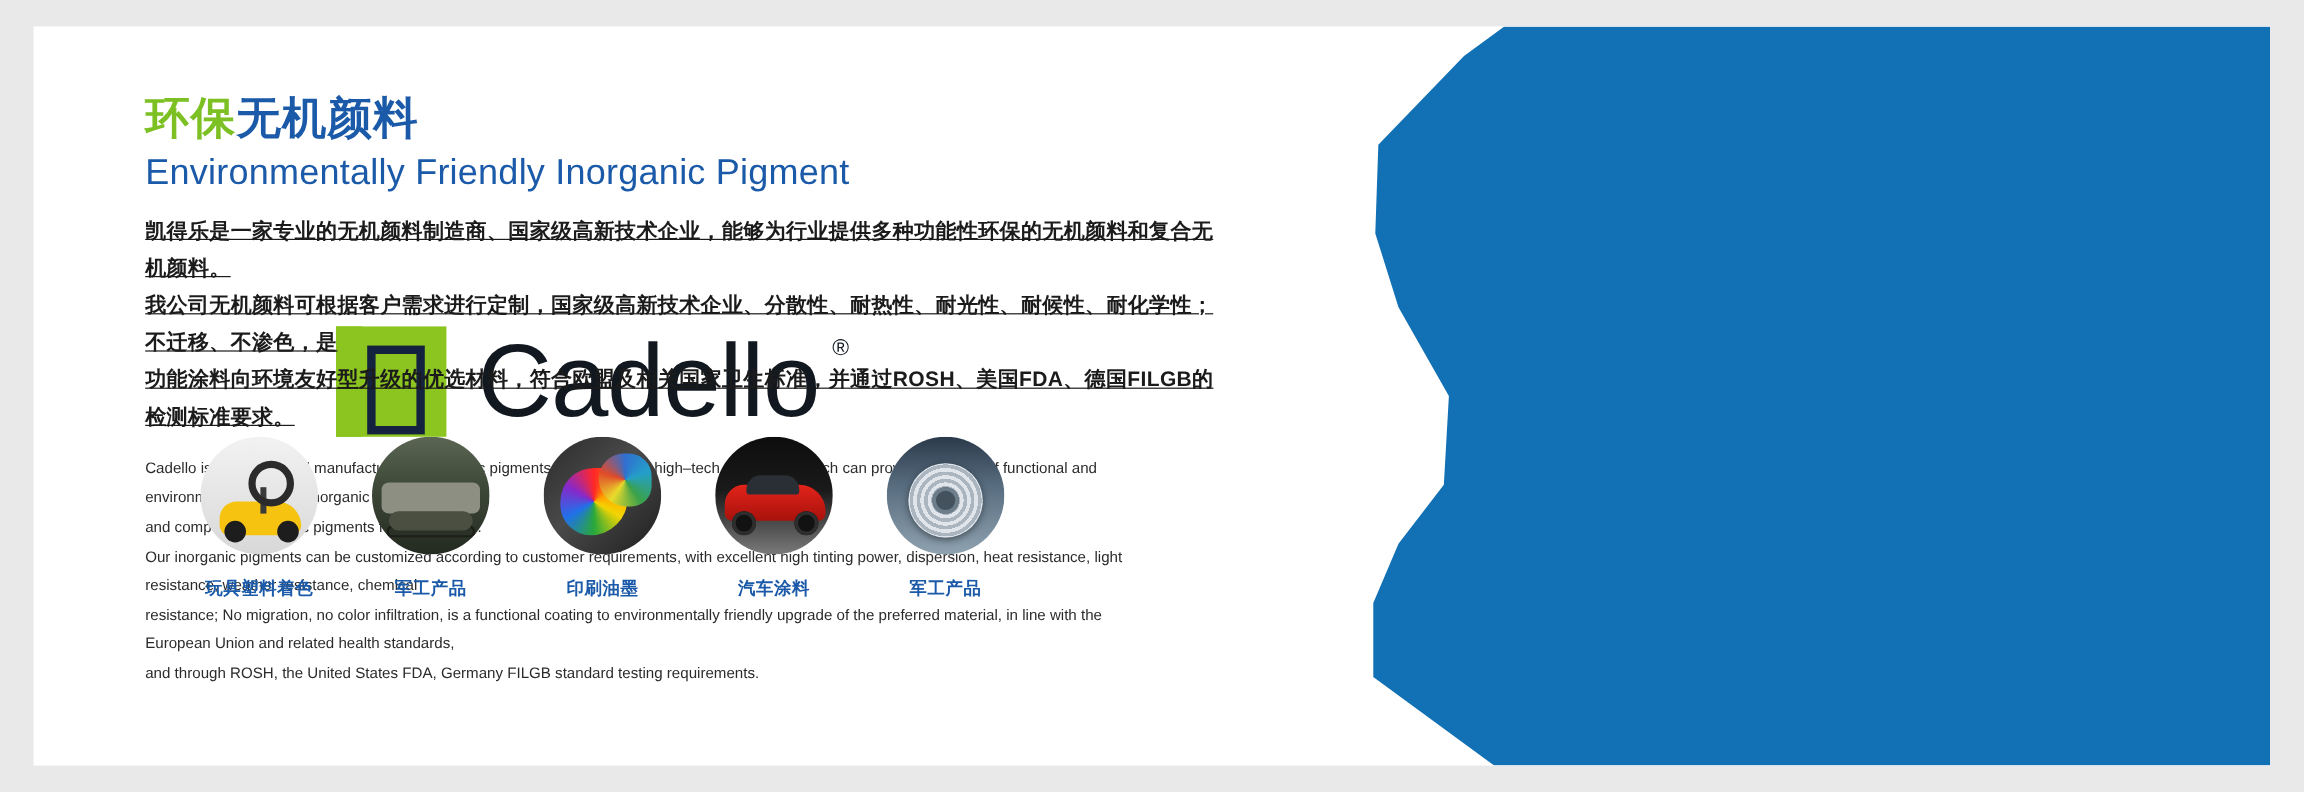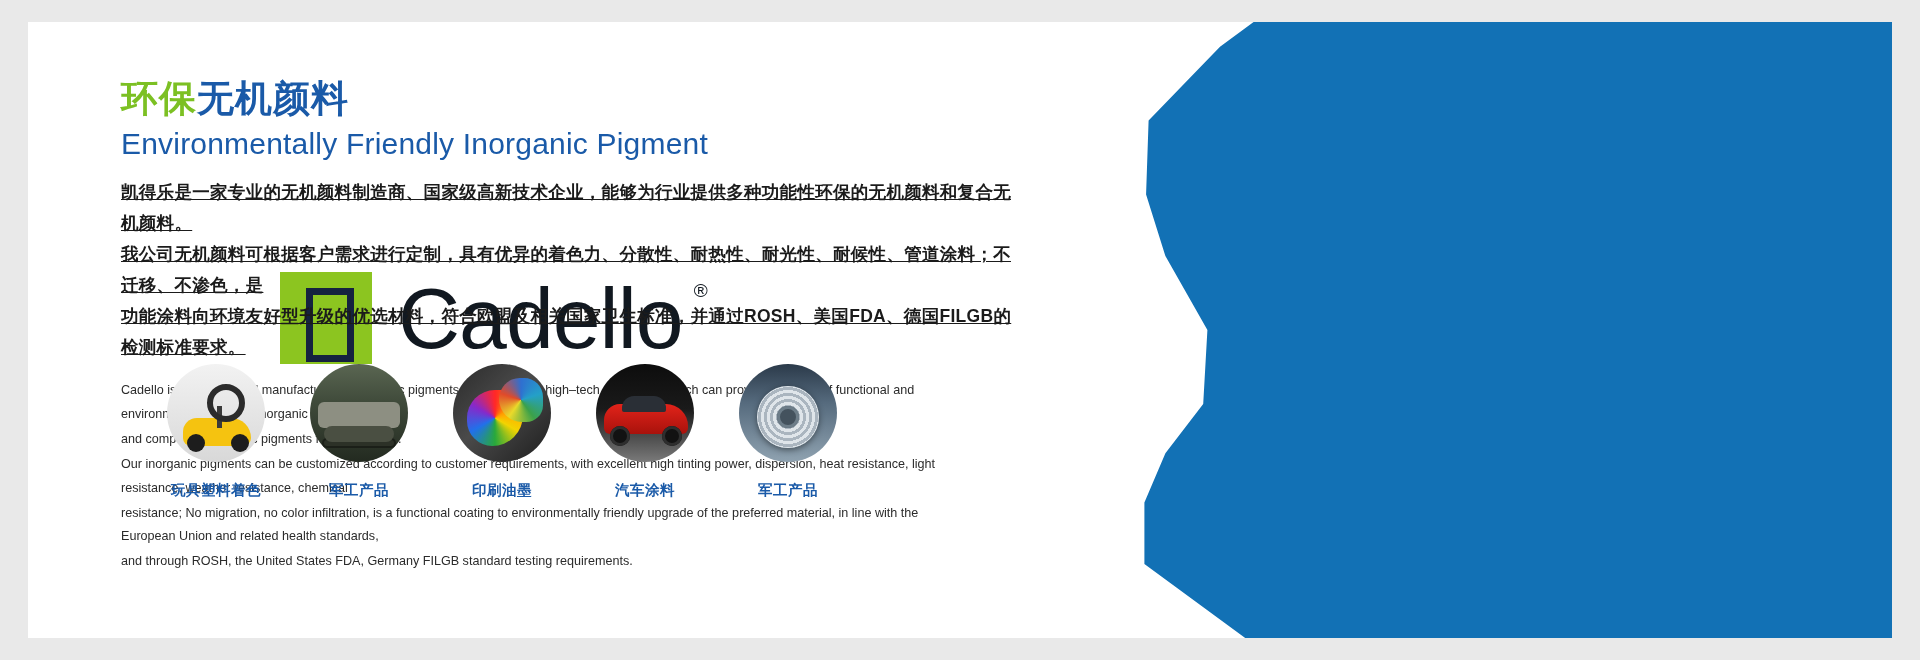--- a/index.html
+++ b/index.html
@@ -218,21 +218,21 @@
   <div class="content">
 
     <div class="title-cn">
       <span class="green">环保</span><span class="blue">无机颜料</span>
     </div>
 
     <div class="title-en">Environmentally Friendly Inorganic Pigment</div>
 
     <div class="cn-body">
       <p>凯得乐是一家专业的无机颜料制造商、国家级高新技术企业，能够为行业提供多种功能性环保的无机颜料和复合无机颜料。</p>
-      <p>我公司无机颜料可根据客户需求进行定制，具有优异的着色力、分散性、耐热性、耐光性、耐候性、管道涂料；不迁移、不渗色，是</p>
+      <p>我公司无机颜料可根据客户需求进行定制，国家级高新技术企业、分散性、耐热性、耐光性、耐候性、耐化学性；不迁移、不渗色，是</p>
       <p>功能涂料向环境友好型升级的优选材料，符合欧盟及相关国家卫生标准，并通过ROSH、美国FDA、德国FILGB的检测标准要求。</p>
     </div>
 
     <div class="en-body">
       <p>Cadello is a professional manufacturer of inorganic pigments and a national high–tech enterprise, which can provide a variety of functional and environmentally friendly inorganic pigments</p>
       <p>and composite inorganic pigments for the industry.</p>
       <p>Our inorganic pigments can be customized according to customer requirements, with excellent high tinting power, dispersion, heat resistance, light resistance, weather resistance, chemical</p>
       <p>resistance; No migration, no color infiltration, is a functional coating to environmentally friendly upgrade of the preferred material, in line with the European Union and related health standards,</p>
       <p>and through ROSH, the United States FDA, Germany FILGB  standard testing requirements.</p>
     </div>

